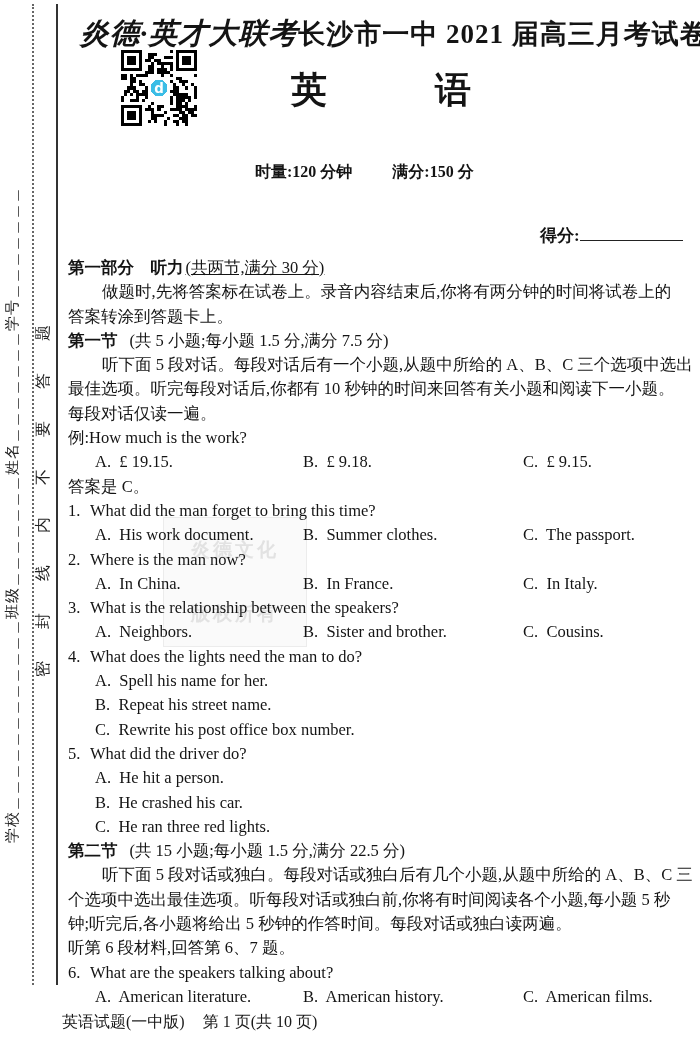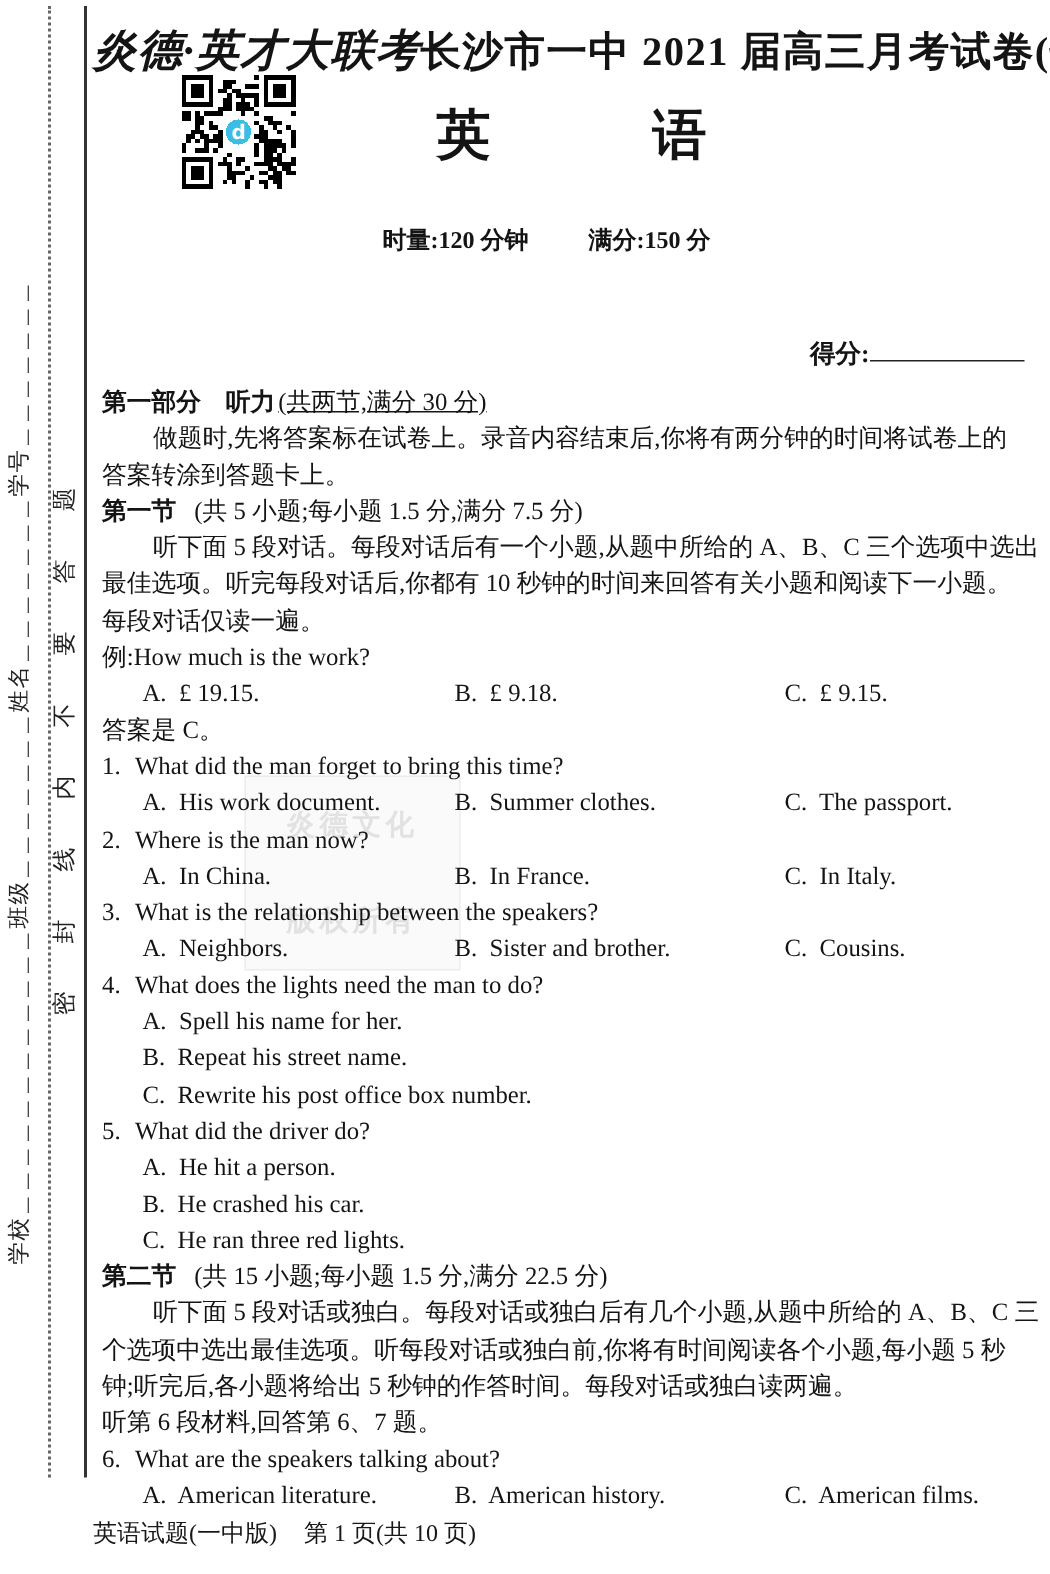--- a/index.html
+++ b/index.html
@@ -10,24 +10,24 @@
   
   .rule-line{position:absolute;top:4px;height:981px;width:0;}
   .rule-dotted{left:32px;border-left:2px dotted #666;}
   .rule-solid{left:56px;border-left:2px solid #333;}
   .v-text{position:absolute;transform:rotate(-90deg);white-space:pre;text-align:center;}
   .v-fields{width:690px;height:22px;left:-331px;top:504px;font-size:15px;letter-spacing:1px;color:#222;}
   .v-seal{width:400px;height:22px;left:-156px;top:474px;font-size:16px;letter-spacing:32px;color:#222;}
   
   .hdr{position:absolute;left:62px;right:0;}
   .exam-title{top:14px;text-align:center;font-size:27px;font-weight:700;white-space:nowrap;}
-  .title-callig{font-style:italic;font-weight:900;font-size:29px;letter-spacing:1px;}
+  .title-callig{font-style:italic;font-weight:900;font-size:29px;letter-spacing:1px;margin-left:18px;}
   .title-rest{font-weight:700;letter-spacing:1px;}
   .subject{top:66px;text-align:center;font-size:36px;font-weight:700;white-space:pre;}
-  .meta-line{position:absolute;left:255px;top:150px;font-size:16px;font-weight:700;white-space:nowrap;text-align:center;}
+  .meta-line{position:absolute;left:255px;top:162px;font-size:16px;font-weight:700;white-space:nowrap;text-align:center;}
   .meta-line .gap{display:inline-block;width:40px;}
   .score-line{position:absolute;left:540px;top:224px;font-size:17px;font-weight:700;}
   .score-blank{display:inline-block;width:103px;border-bottom:1.5px solid #222;height:16px;vertical-align:baseline;}
   .qr{position:absolute;left:120px;top:50px;}
   
   .wm{position:absolute;left:163px;top:517px;width:142px;height:128px;z-index:0;
       border:1px solid #ececec;background:rgba(246,246,246,.55);
       display:flex;flex-direction:column;justify-content:space-around;align-items:center;
       font-size:19px;font-weight:700;color:#e2e2e2;letter-spacing:3px;
       font-family:"Liberation Sans","DejaVu Sans",sans-serif;}

